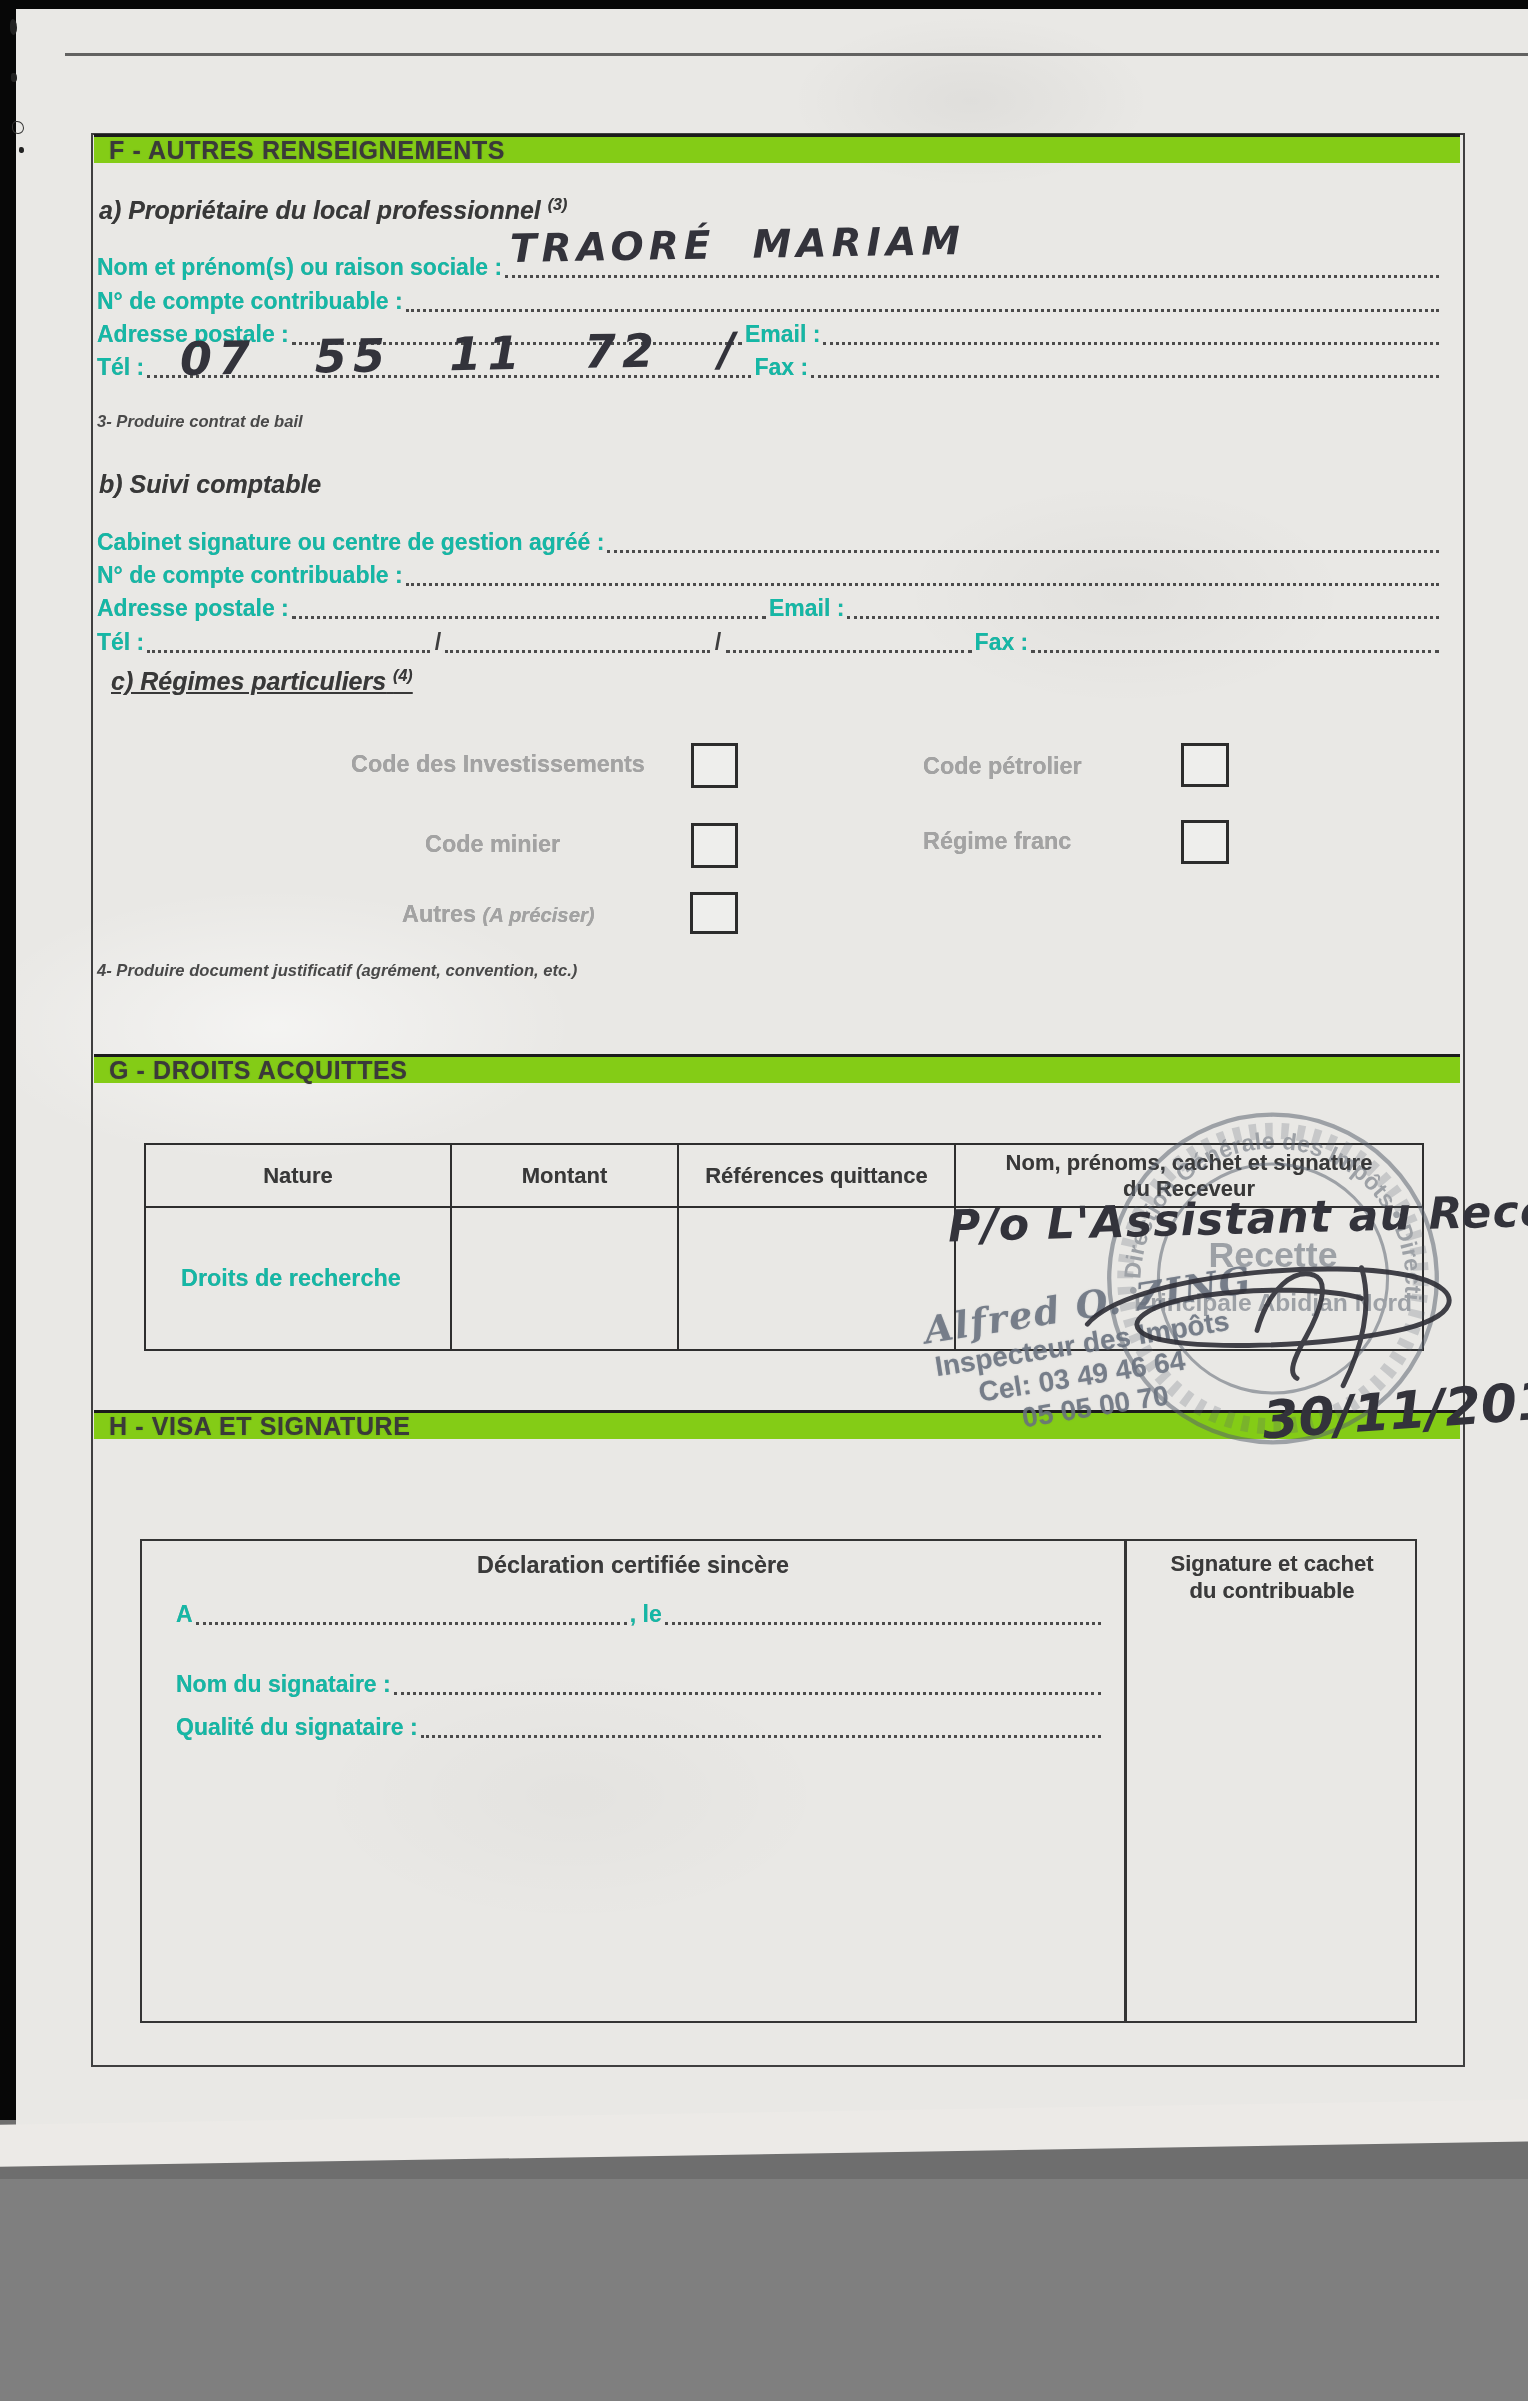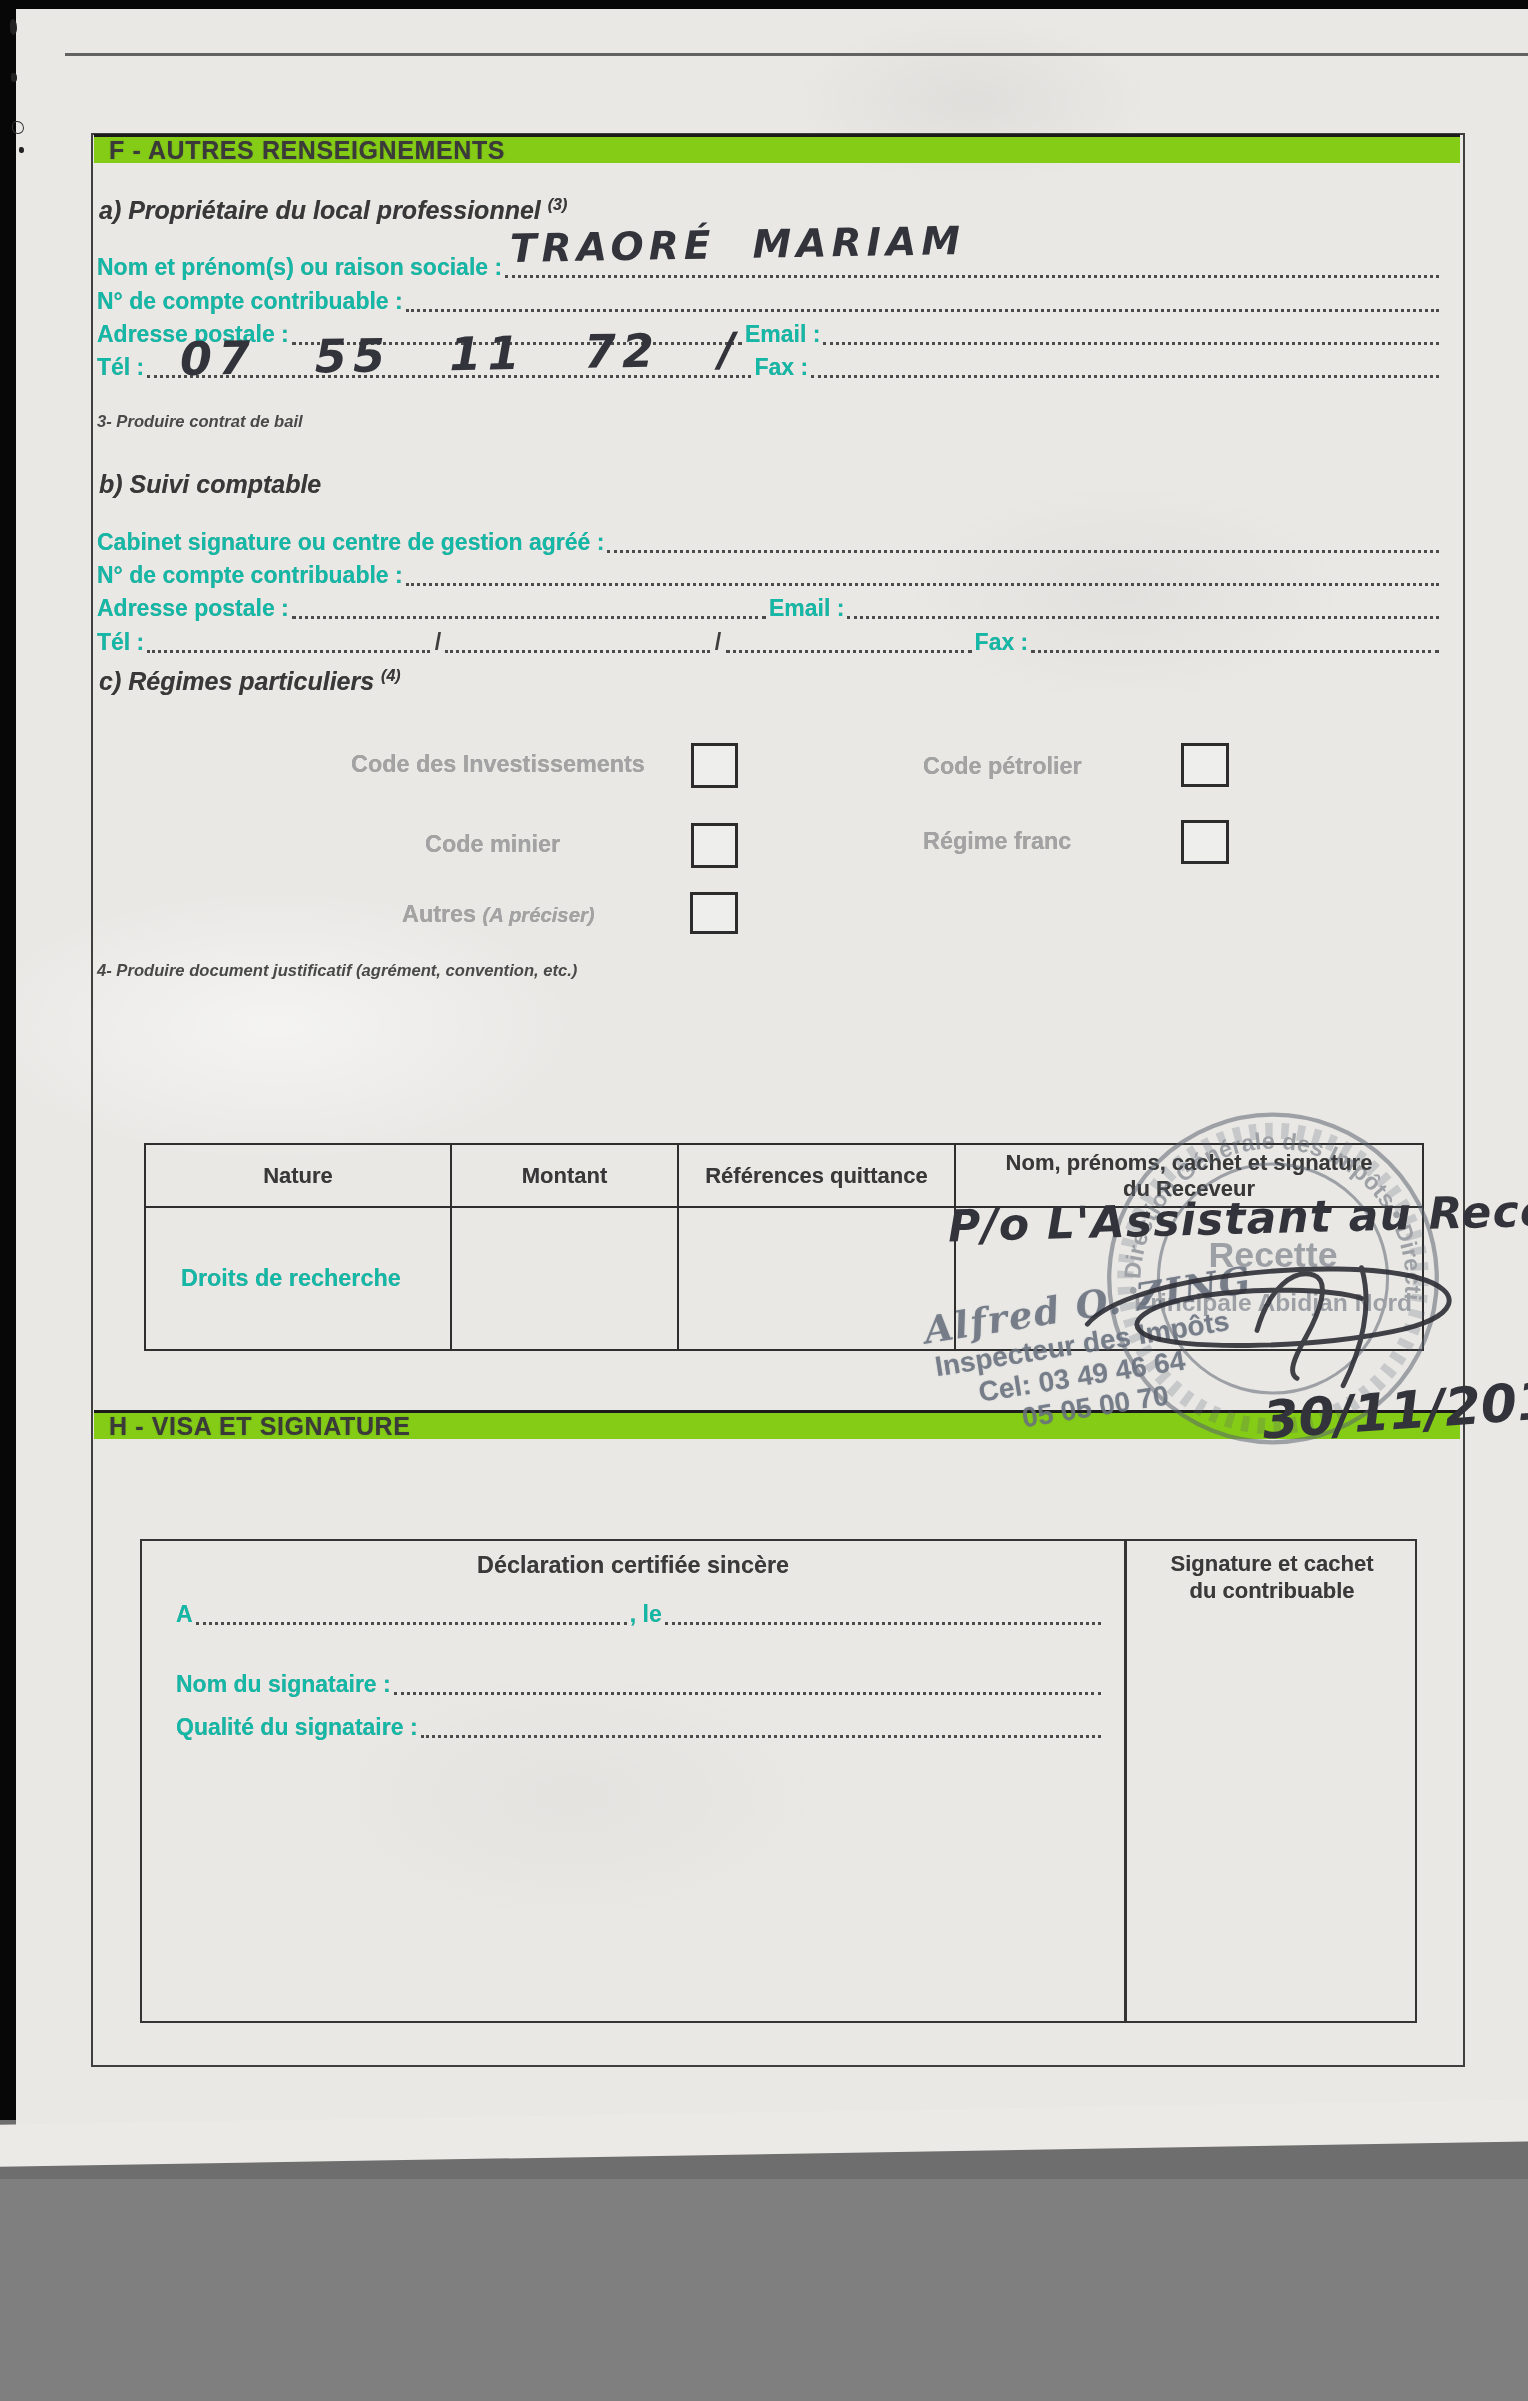--- a/index.html
+++ b/index.html
@@ -151,21 +151,21 @@
     <span class="lbl">Tél :</span>
     <span class="dots dfix" style="width:283px;"></span>
     <span class="slash">/</span>
     <span class="dots dfix" style="width:265px;"></span>
     <span class="slash">/</span>
     <span class="dots dfix" style="width:246px;"></span>
     <span class="lbl">Fax :</span>
     <span class="dots"></span>
   </div>
 
-  <div class="h-ab" style="left:99px;top:667px;">
+  <div class="h-ab" style="left:111px;top:667px;text-decoration:underline;">
     <span>c) Régimes particuliers</span>
     <sup>(4)</sup>
   </div>
 
   <div class="optlbl" style="left:351px;top:751px;">Code des Investissements</div>
   <div class="checkbox" style="left:691px;top:743px;width:41px;height:39px;"></div>
 
   <div class="optlbl" style="left:923px;top:753px;">Code pétrolier</div>
   <div class="checkbox" style="left:1181px;top:743px;width:42px;height:38px;"></div>
 
@@ -176,20 +176,23 @@
   <div class="checkbox" style="left:1181px;top:820px;width:42px;height:38px;"></div>
 
   <div class="optlbl" style="left:402px;top:901px;">
     <span>Autres</span>
     <span class="note">(A préciser)</span>
   </div>
   <div class="checkbox" style="left:690px;top:892px;width:42px;height:36px;"></div>
 
   <div class="footnote" style="left:97px;top:961px;">4- Produire document justificatif (agrément, convention, etc.)</div>
 
+  <div class="bar" style="top:1054px;">
+    <span>G - DROITS ACQUITTES</span>
+  </div>
 
   <div class="gtable">
     <div class="cell hdr">Nature</div>
     <div class="cell hdr">Montant</div>
     <div class="cell hdr">Références quittance</div>
     <div class="cell hdr last">
       <span>Nom, prénoms, cachet et signature</span>
       <span>du Receveur</span>
     </div>
     <div class="cell body">

